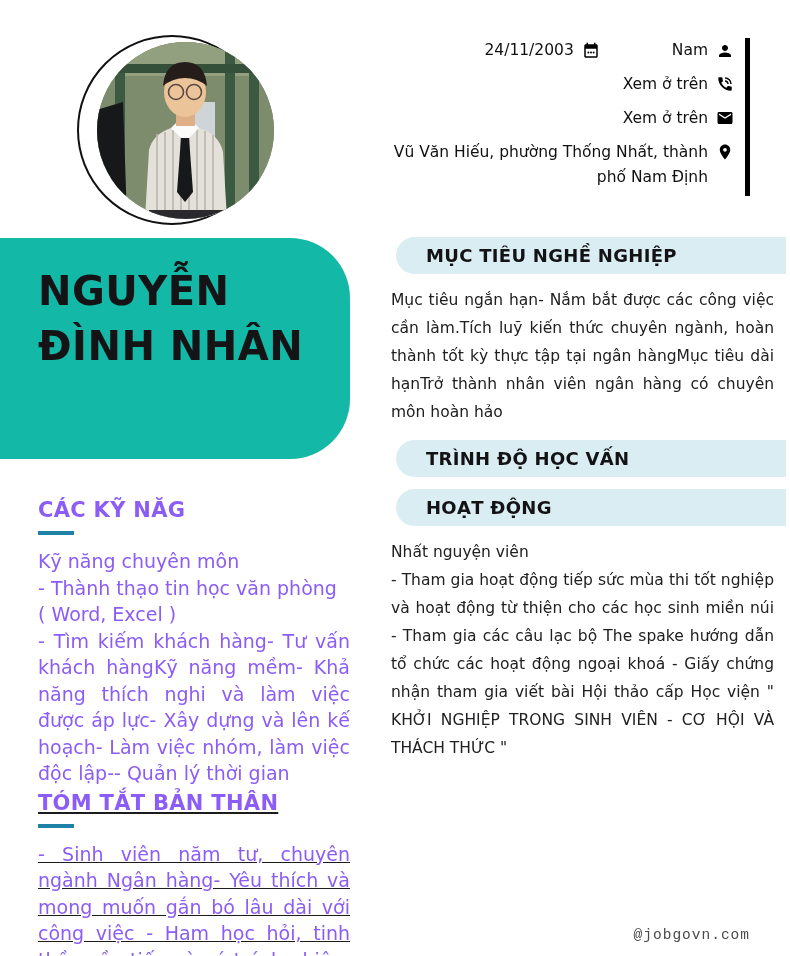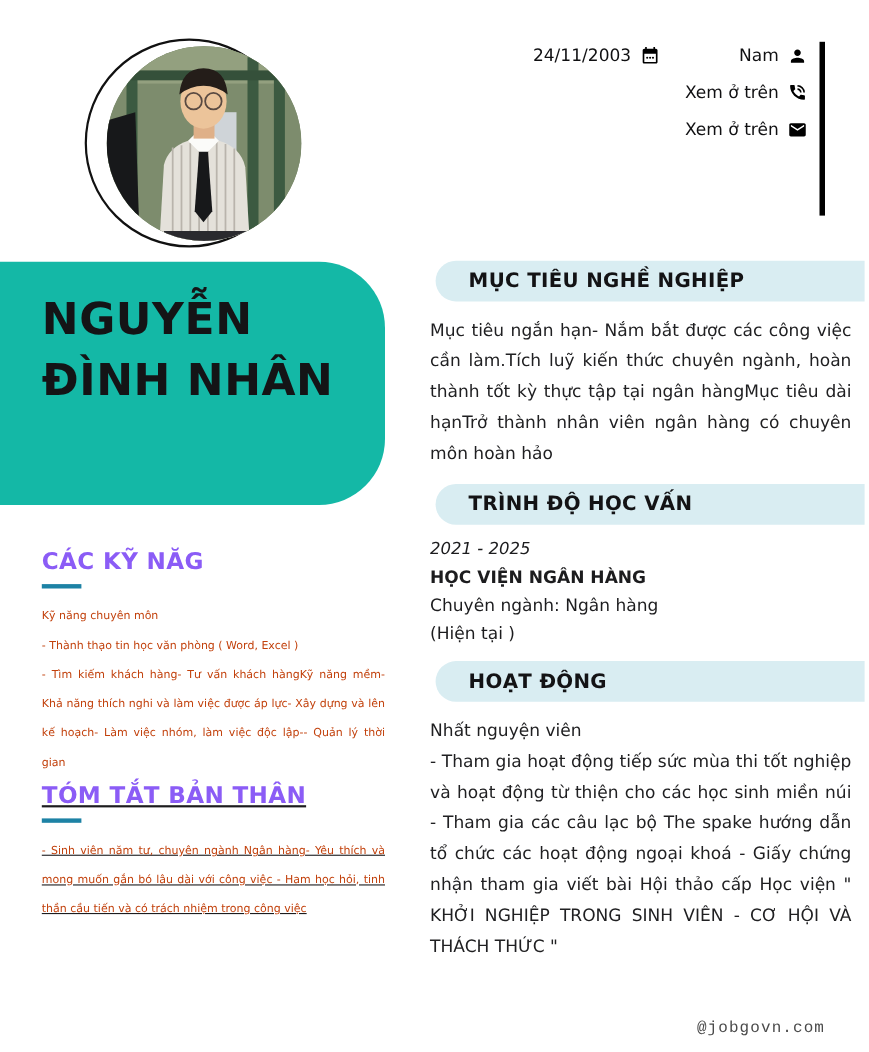--- a/index.html
+++ b/index.html
@@ -42,21 +42,21 @@
     padding:26px 20px 0 38px;
   }
   .name-line { font-size:40px; font-weight:800; line-height:55px; color:#141416; letter-spacing:.5px; }
   .job-title { margin-top:8px; font-size:21px; font-weight:700; line-height:33px; max-width:272px; color:#141416; }
 
   
   .left-col { position:absolute; left:38px; top:498px; width:312px; }
   .l-section + .l-section { margin-top:4px;text-decoration:underline; }
   .l-head { font-size:21px; font-weight:800; color:#8b5cf6; letter-spacing:.3px; }
   .l-underline { width:36px; height:4px; background:#1d82a5; margin-top:9px; }
-  .l-body { margin-top:13px; font-size:10px; line-height:26.5px; color:#c2410c; }
+  .l-body { margin-top:13px; font-size:19px; line-height:26.5px; color:#8b5cf6; }
   .l-body .line { text-align:left; }
   .l-body .just { text-align:justify; }
 
   
   .right-col { position:absolute; left:391px; top:237px; width:395px; }
   .r-bar {
     margin-left:5px; width:390px; height:37px; background:#d9edf2;
     border-radius:18.5px 0 0 18.5px; display:flex; align-items:center;
     padding-left:30px;
   }
@@ -137,20 +137,26 @@
         <path fill="#000" d="M20.01 15.38c-1.23 0-2.42-.2-3.53-.56-.35-.12-.74-.03-1.01.24l-1.57 1.97c-2.83-1.35-5.48-3.9-6.89-6.83l1.95-1.66c.27-.28.35-.67.24-1.02-.37-1.11-.56-2.3-.56-3.53 0-.54-.45-.99-.99-.99H4.19C3.65 3 3 3.24 3 3.99 3 13.28 10.73 21 20.01 21c.71 0 .99-.63.99-1.18v-3.45c0-.54-.45-.99-.99-.99z"></path>
         <path fill="#000" d="M19 12h2a9 9 0 0 0-9-9v2c3.87 0 7 3.13 7 7zm-4 0h2c0-2.76-2.24-5-5-5v2c1.66 0 3 1.34 3 3z"></path>
       </svg>
     </div>
     <div class="contact-row">
       <span class="txt">Xem ở trên</span>
       <svg class="cicon" viewBox="0 0 24 24">
         <path fill="#000" d="M20 4H4c-1.1 0-1.99.9-1.99 2L2 18c0 1.1.9 2 2 2h16c1.1 0 2-.9 2-2V6c0-1.1-.9-2-2-2zm0 4l-8 5-8-5V6l8 5 8-5v2z"></path>
       </svg>
     </div>
+    <div class="contact-row">
+      <span class="txt addr">Vũ Văn Hiếu, phường Thống Nhất, thành phố Nam Định</span>
+      <svg class="cicon" viewBox="0 0 24 24">
+        <path fill="#000" d="M12 2C8.13 2 5 5.13 5 9c0 5.25 7 13 7 13s7-7.75 7-13c0-3.87-3.13-7-7-7zm0 9.5c-1.38 0-2.5-1.12-2.5-2.5s1.12-2.5 2.5-2.5 2.5 1.12 2.5 2.5-1.12 2.5-2.5 2.5z"></path>
+      </svg>
+    </div>
   </div>
   <div class="vbar"></div>
 
   <div class="name-block">
     <div class="name-line">NGUYỄN</div>
     <div class="name-line">ĐÌNH NHÂN</div>
   </div>
 
   <div class="left-col">
     <div class="l-section">
@@ -177,26 +183,20 @@
       <div class="r-bar">
         <span class="r-head">MỤC TIÊU NGHỀ NGHIỆP</span>
       </div>
       <div class="r-body just">Mục tiêu ngắn hạn- Nắm bắt được các công việc cần làm.Tích luỹ kiến thức chuyên ngành, hoàn thành tốt kỳ thực tập tại ngân hàngMục tiêu dài hạnTrở thành nhân viên ngân hàng có chuyên môn hoàn hảo</div>
     </div>
 
     <div class="sect-gap-1">
       <div class="r-bar">
         <span class="r-head">TRÌNH ĐỘ HỌC VẤN</span>
       </div>
-      <div class="edu">
-        <div class="edu-period">2021 - 2025</div>
-        <div class="edu-school">HỌC VIỆN NGÂN HÀNG</div>
-        <div class="edu-major">Chuyên ngành: Ngân hàng</div>
-        <div class="edu-status">(Hiện tại )</div>
-      </div>
     </div>
 
     <div class="sect-gap-2">
       <div class="r-bar">
         <span class="r-head">HOẠT ĐỘNG</span>
       </div>
       <div class="r-body">
         <div>Nhất nguyện viên</div>
         <div class="just">- Tham gia hoạt động tiếp sức mùa thi tốt nghiệp và hoạt động từ thiện cho các học sinh miền núi - Tham gia các câu lạc bộ The spake hướng dẫn tổ chức các hoạt động ngoại khoá - Giấy chứng nhận tham gia viết bài Hội thảo cấp Học viện " KHỞI NGHIỆP TRONG SINH VIÊN -  CƠ HỘI VÀ THÁCH THỨC "</div>
       </div>

